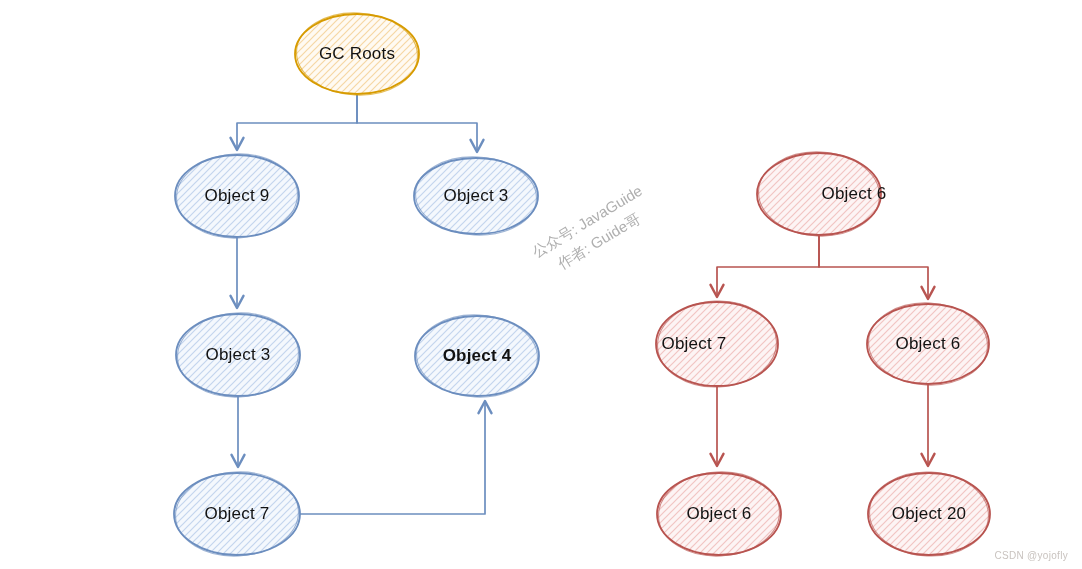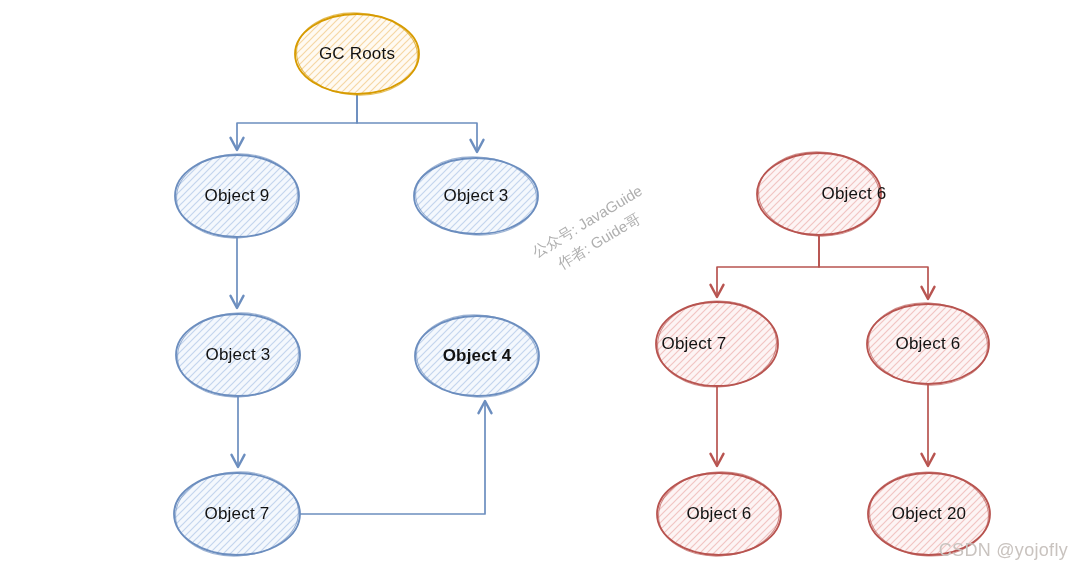--- a/index.html
+++ b/index.html
@@ -47,21 +47,21 @@
     font-size: 15px;
     line-height: 23px;
     text-align: center;
     white-space: nowrap;
     opacity: 0.95;
   }
   .credit {
     position: absolute;
     right: 14px;
     bottom: 8px;
-    font-size: 18px;
+    font-size: 10px;
     color: #c9c3bf;
     letter-spacing: 0.3px;
   }
 </style>
 </head>
 <body>
 
 <div class="canvas">
   <svg id="diagram-svg" width="1082" height="569" viewBox="0 0 1082 569">
       <defs>

